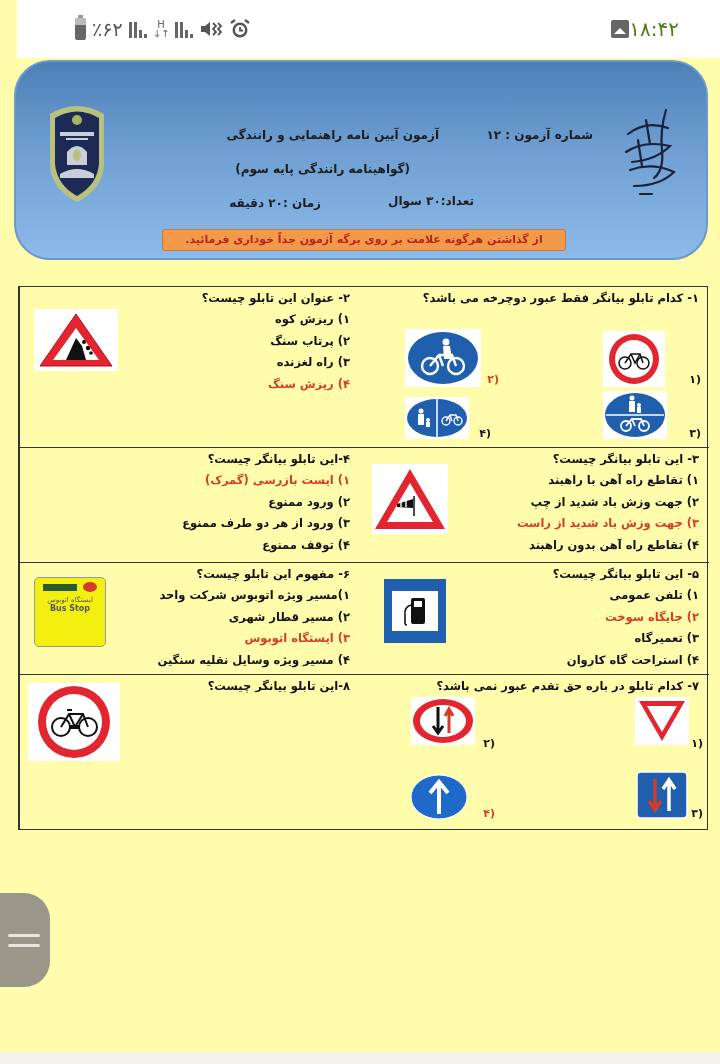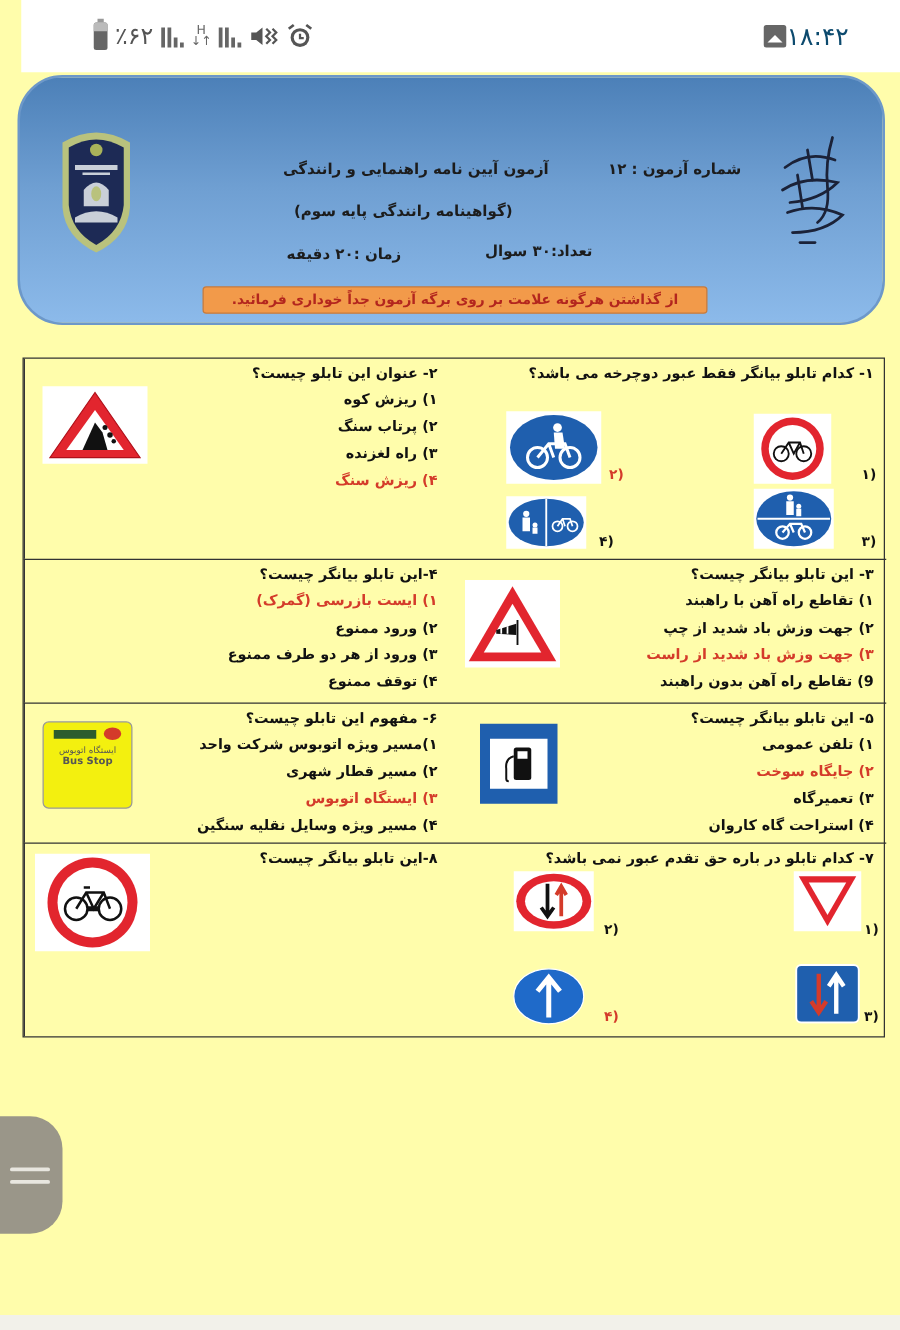--- a/index.html
+++ b/index.html
@@ -1,19 +1,19 @@
 <!DOCTYPE html>
 <html><head>
 <meta charset="utf-8">
 <style>
   * { box-sizing: border-box; margin: 0; padding: 0; }
   html, body { width: 720px; height: 1064px; overflow: hidden; background: #fffdab; font-family: "DejaVu Sans", sans-serif; }
   .statusbar { position: absolute; left: 17px; top: 0; width: 720px; height: 58px; background: #ffffff; }
   .statusbar .left { position: absolute; left: 58px; top: 14px; height: 30px; display: flex; align-items: center; gap: 6px; color: #555; font-size: 19px; direction: ltr; }
-  .statusbar .right { position: absolute; right: 58px; top: 14px; height: 30px; display: flex; align-items: center; gap: 0; color: #0c4a6e; font-size: 20px; direction: ltr; }
+  .statusbar .right { position: absolute; right: 58px; top: 14px; height: 30px; display: flex; align-items: center; gap: 0; color: #4d7c0f; font-size: 20px; direction: ltr; }
   .battery { width: 11px; height: 22px; background: #666; border-radius: 2px; position: relative; }
   .battery::before { content: ""; position: absolute; top: -3px; left: 3px; width: 5px; height: 3px; background: #999; }
   .battery::after { content: ""; position: absolute; top: 0; left: 0; width: 11px; height: 7px; background: #bbb; border-radius: 2px 2px 0 0; }
   .signal { display: flex; align-items: flex-end; gap: 2px; height: 18px; }
   .signal span { width: 3px; background: #666; }
   .hnet { font-size: 10px; line-height: 9px; text-align: center; color: #666; }
   .img-icon { width: 18px; height: 18px; background: #666; border-radius: 2px; position: relative; }
   .img-icon::after { content: ""; position: absolute; left: 3px; bottom: 4px; border-left: 6px solid transparent; border-right: 6px solid transparent; border-bottom: 6px solid #fff; }
 
   .page { position: absolute; left: 0; top: 58px; width: 720px; height: 994px; background: #fffdab; }
@@ -197,21 +197,21 @@
         <li>۳) ورود از هر دو طرف ممنوع</li>
         <li>۴) توقف ممنوع</li>
       </ul>
     </div>
     <div class="cell right" style="height:115px;">
       <div class="qtitle">۳- این تابلو بیانگر چیست؟</div>
       <ul class="opts" style="top:22px;">
         <li>۱) تقاطع راه آهن با راهبند</li>
         <li>۲) جهت وزش باد شدید از چپ</li>
         <li class="correct">۳) جهت وزش باد شدید از راست</li>
-        <li>9) تقاطع راه آهن بدون راهبند</li>
+        <li>۴) تقاطع راه آهن بدون راهبند</li>
       </ul>
       <div class="signimg" style="left:12px; top:16px; width:76px; height:70px;">
         <svg width="74" height="66" viewBox="0 0 74 66">
             <path d="M37 3 L72 63 L2 63 Z" fill="#e2252e"></path>
             <path d="M37 17 L60 56 L14 56 Z" fill="#fff"></path>
             <path d="M24 38 L40 33 L40 42 L24 41 Z" fill="#111"></path>
             <line x1="41" y1="30" x2="41" y2="50" stroke="#111" stroke-width="1.5"></line>
             <g stroke="#fff" stroke-width="1.4">
               <line x1="28" y1="36" x2="28" y2="41"></line>
               <line x1="33" y1="35" x2="33" y2="41"></line>

